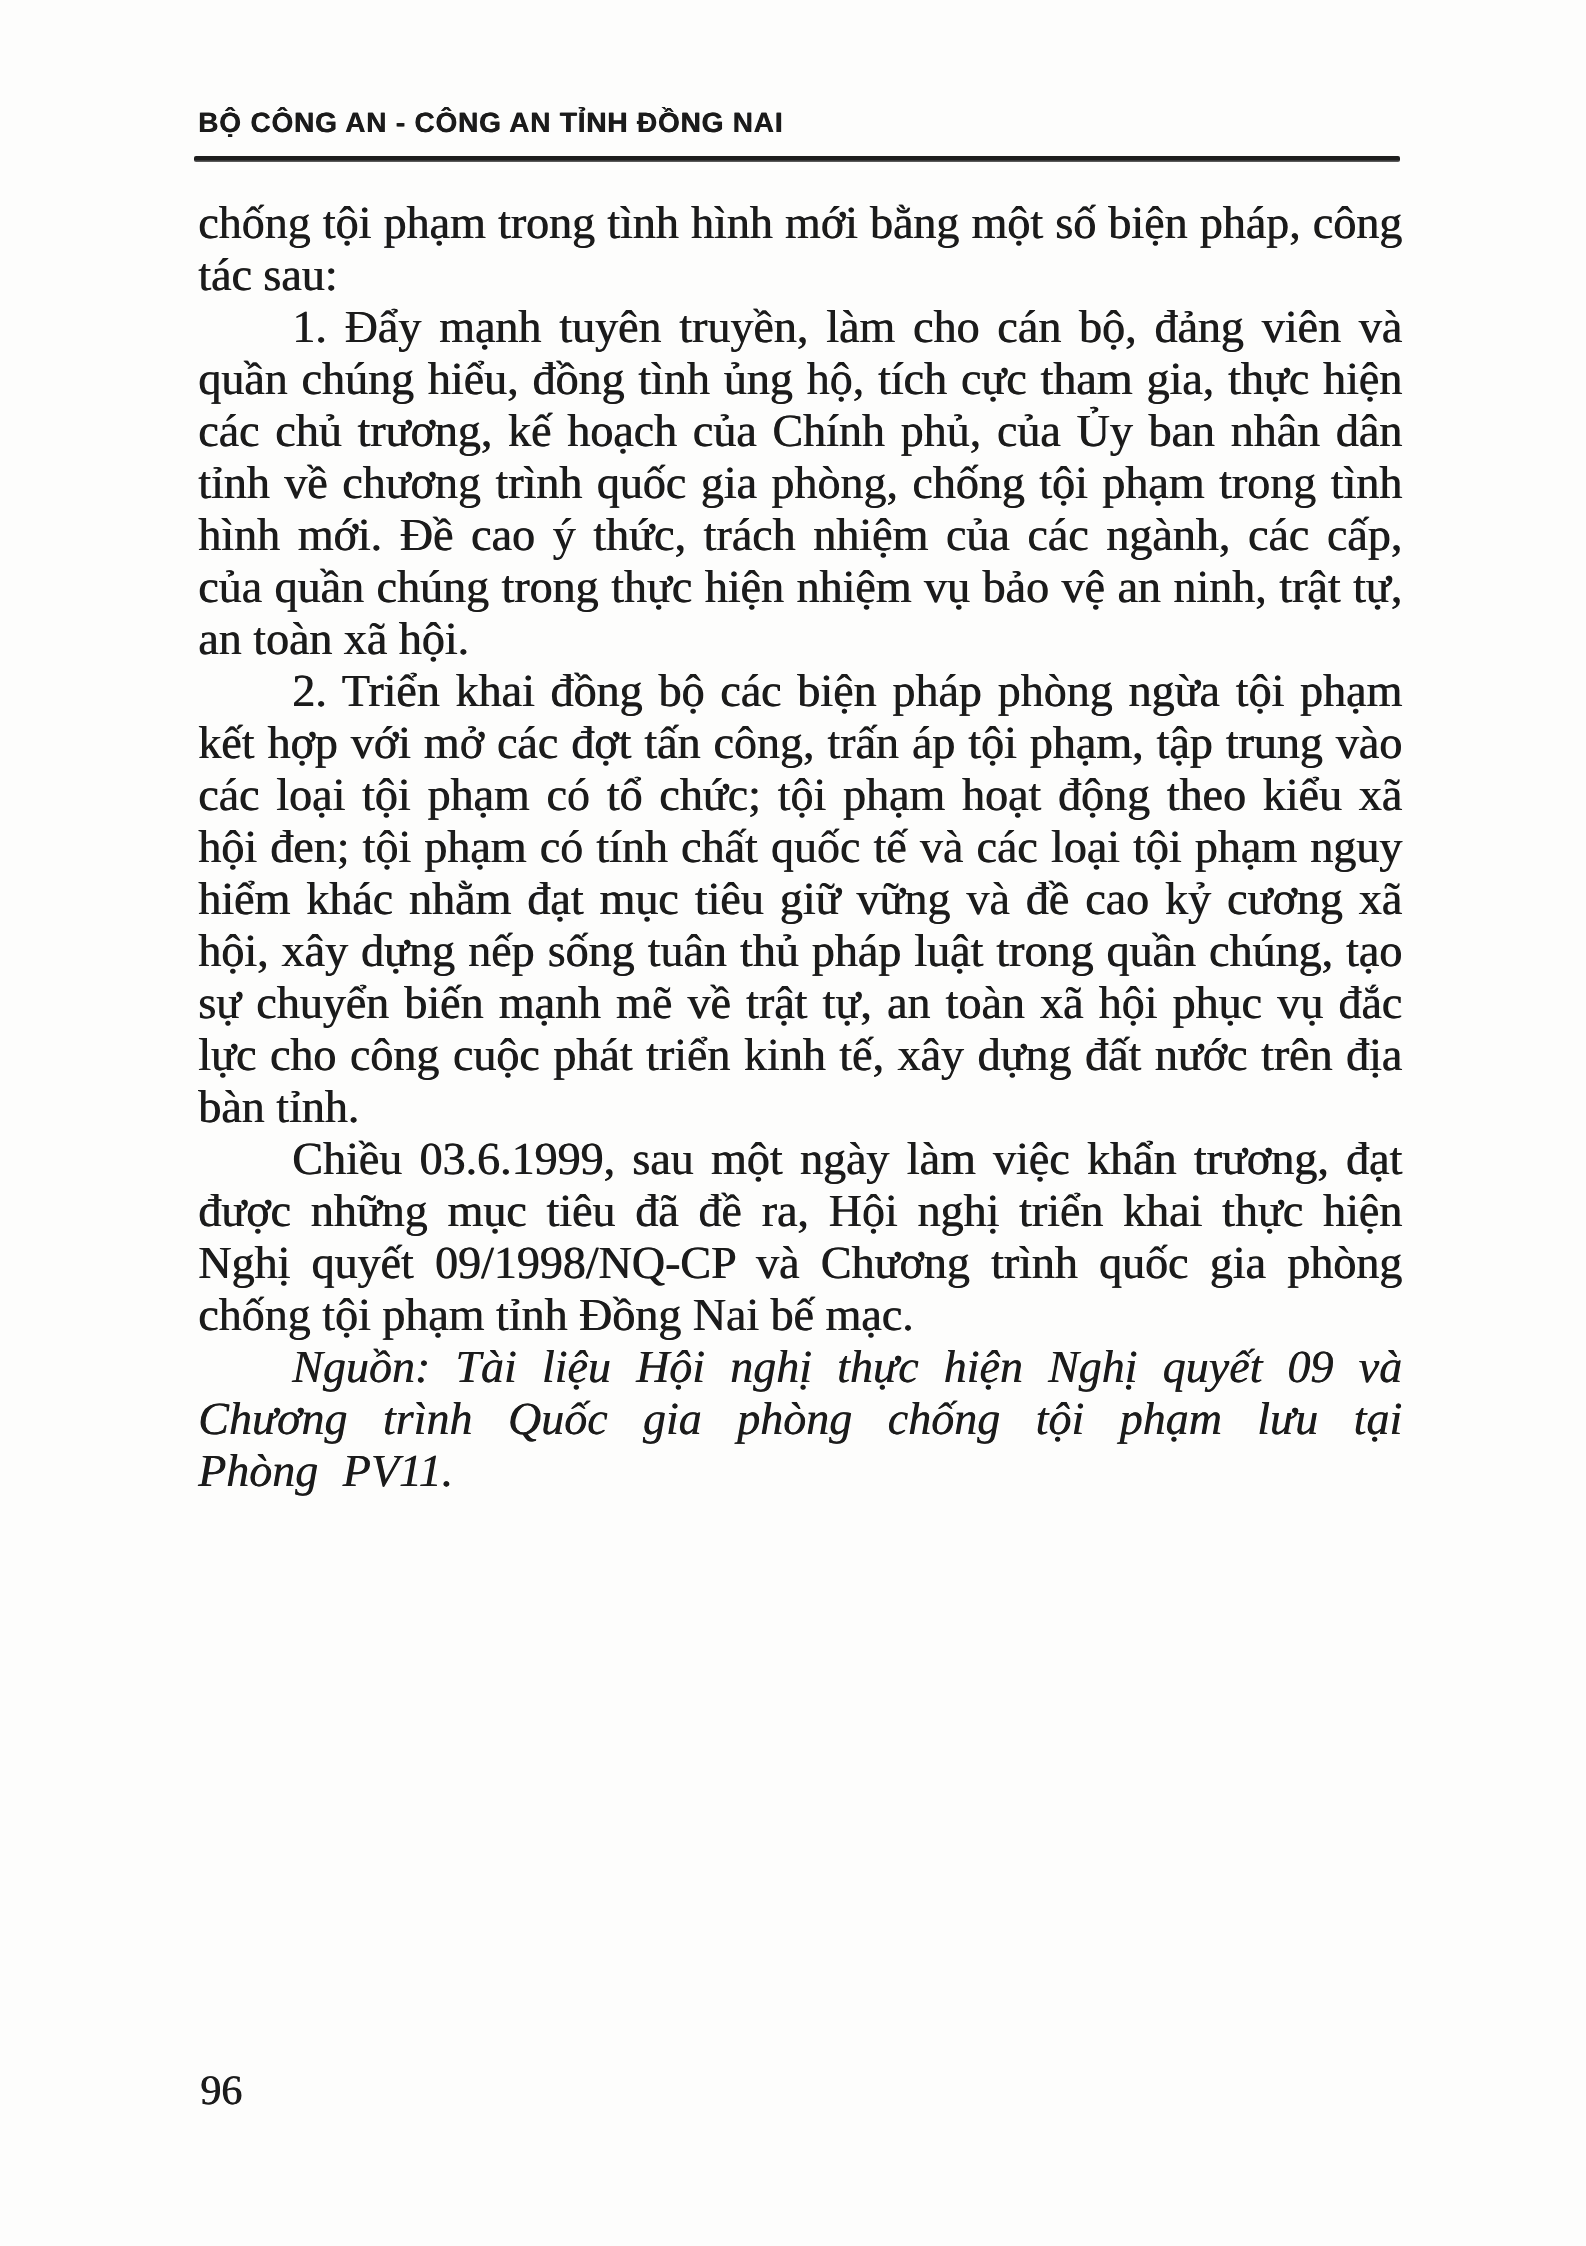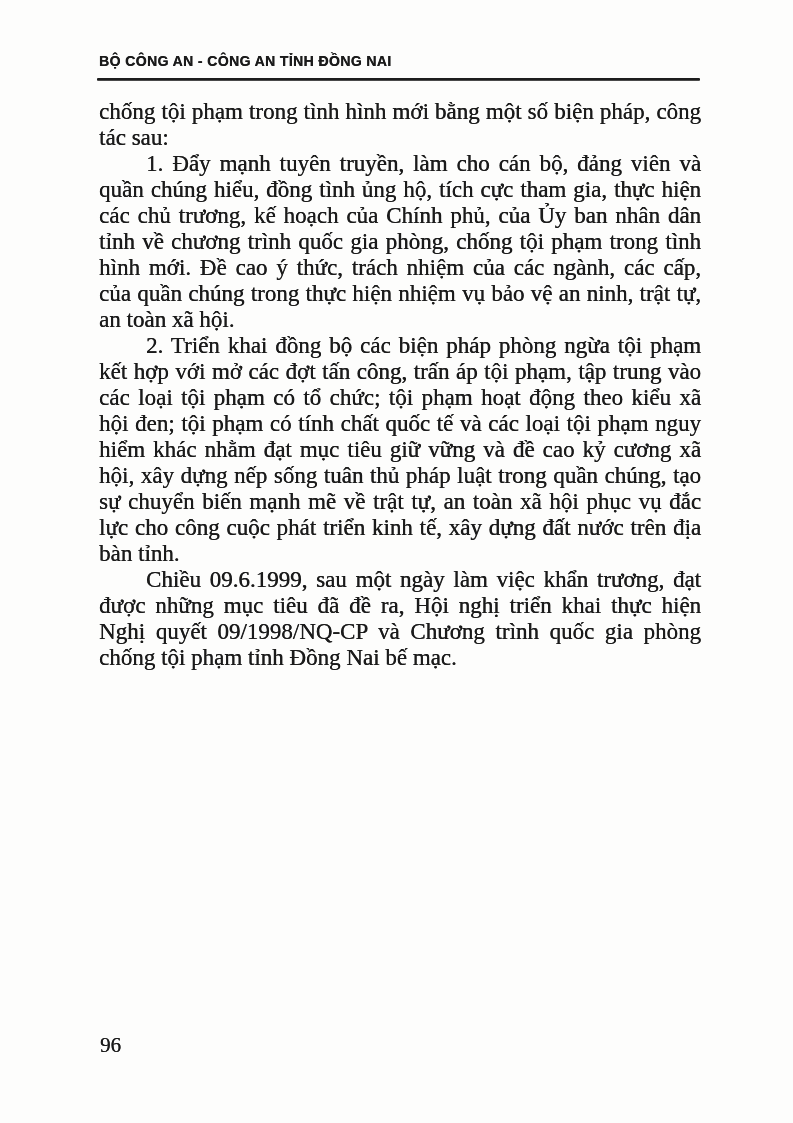--- a/index.html
+++ b/index.html
@@ -75,16 +75,17 @@
 </head>
 <body>
 
 <div class="page" id="page-root" style="--paper: #fdfdfc; --ink: #1b1b1b;">
   <div class="running-header">BỘ CÔNG AN - CÔNG AN TỈNH ĐỒNG NAI</div>
   <div class="header-rule" style="background: linear-gradient(rgb(29, 29, 29) 0%, rgb(29, 29, 29) 60%, rgb(106, 106, 106) 100%);"></div>
   <div class="page-body" id="page-body">
       <p>chống tội phạm trong tình hình mới bằng một số biện pháp, công tác sau:</p>
       <p class="indent">1. Đẩy mạnh tuyên truyền, làm cho cán bộ, đảng viên và quần chúng hiểu, đồng tình ủng hộ, tích cực tham gia, thực hiện các chủ trương, kế hoạch của Chính phủ, của Ủy ban nhân dân tỉnh về chương trình quốc gia phòng, chống tội phạm trong tình hình mới. Đề cao ý thức, trách nhiệm của các ngành, các cấp, của quần chúng trong thực hiện nhiệm vụ bảo vệ an ninh, trật tự, an toàn xã hội.</p>
       <p class="indent">2. Triển khai đồng bộ các biện pháp phòng ngừa tội phạm kết hợp với mở các đợt tấn công, trấn áp tội phạm, tập trung vào các loại tội phạm có tổ chức; tội phạm hoạt động theo kiểu xã hội đen; tội phạm có tính chất quốc tế và các loại tội phạm nguy hiểm khác nhằm đạt mục tiêu giữ vững và đề cao kỷ cương xã hội, xây dựng nếp sống tuân thủ pháp luật trong quần chúng, tạo sự chuyển biến mạnh mẽ về trật tự, an toàn xã hội phục vụ đắc lực cho công cuộc phát triển kinh tế, xây dựng đất nước trên địa bàn tỉnh.</p>
-      <p class="indent">Chiều 09.6.1999, sau một ngày làm việc khẩn trương, đạt được những mục tiêu đã đề ra, Hội nghị triển khai thực hiện Nghị quyết 09/1998/NQ-CP và Chương trình quốc gia phòng chống tội phạm tỉnh Đồng Nai bế mạc.</p>
+      <p class="indent">Chiều 03.6.1999, sau một ngày làm việc khẩn trương, đạt được những mục tiêu đã đề ra, Hội nghị triển khai thực hiện Nghị quyết 09/1998/NQ-CP và Chương trình quốc gia phòng chống tội phạm tỉnh Đồng Nai bế mạc.</p>
+      <p class="indent italic">Nguồn: Tài liệu Hội nghị thực hiện Nghị quyết 09 và Chương trình Quốc gia phòng chống tội phạm lưu tại Phòng PV11.</p>
     </div>
   <div class="page-number">96</div>
 </div>
 
 </body></html>

